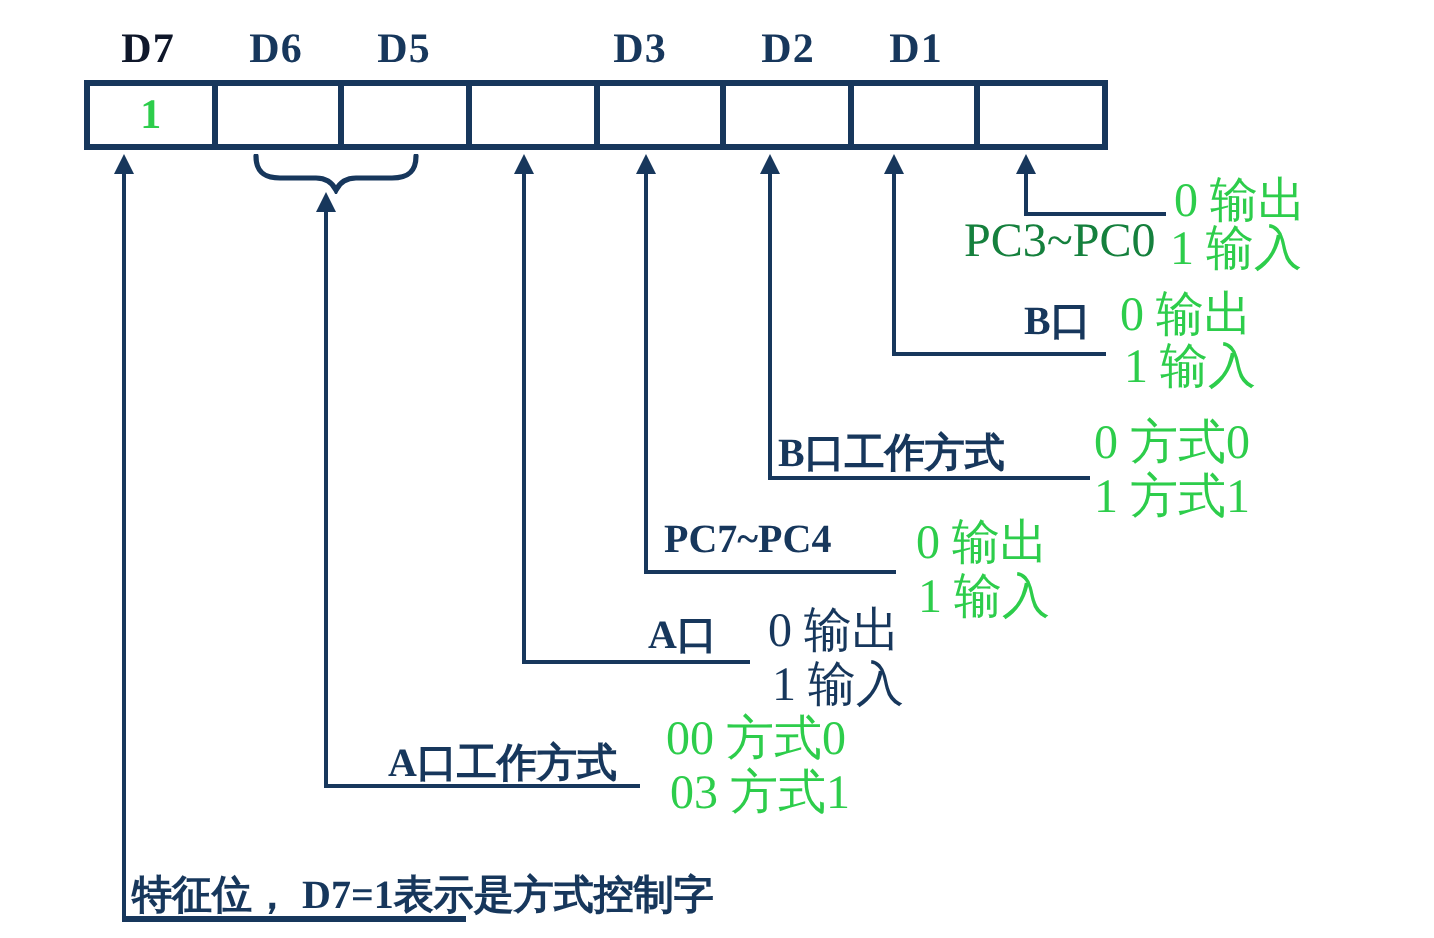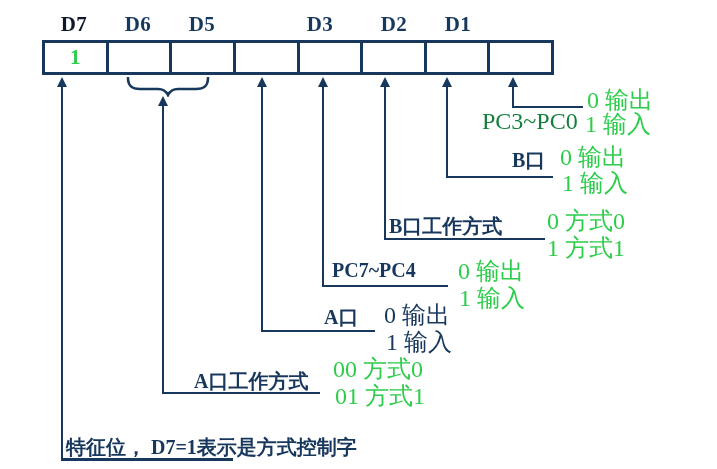--- a/index.html
+++ b/index.html
@@ -102,17 +102,17 @@
   <div class="lbl" style="left:332px;top:259px">PC7~PC4</div>
   <div class="val" style="left:458px;top:255px">0 输出</div>
   <div class="val" style="left:459px;top:282px">1 输入</div>
 
   <div class="lbl" style="left:324px;top:304px">A口</div>
   <div class="val navy" style="left:384px;top:299px">0 输出</div>
   <div class="val navy" style="left:386px;top:326px">1 输入</div>
 
   <div class="lbl" style="left:194px;top:368px">A口工作方式</div>
   <div class="val" style="left:333px;top:353px">00 方式0</div>
-  <div class="val" style="left:335px;top:380px">01 方式1</div>
+  <div class="val" style="left:335px;top:380px">03 方式1</div>
 
   <div class="feature-text" style="left:66px;top:434px">特征位， D7=1表示是方式控制字</div>
 
 </div>
 
 </body></html>

